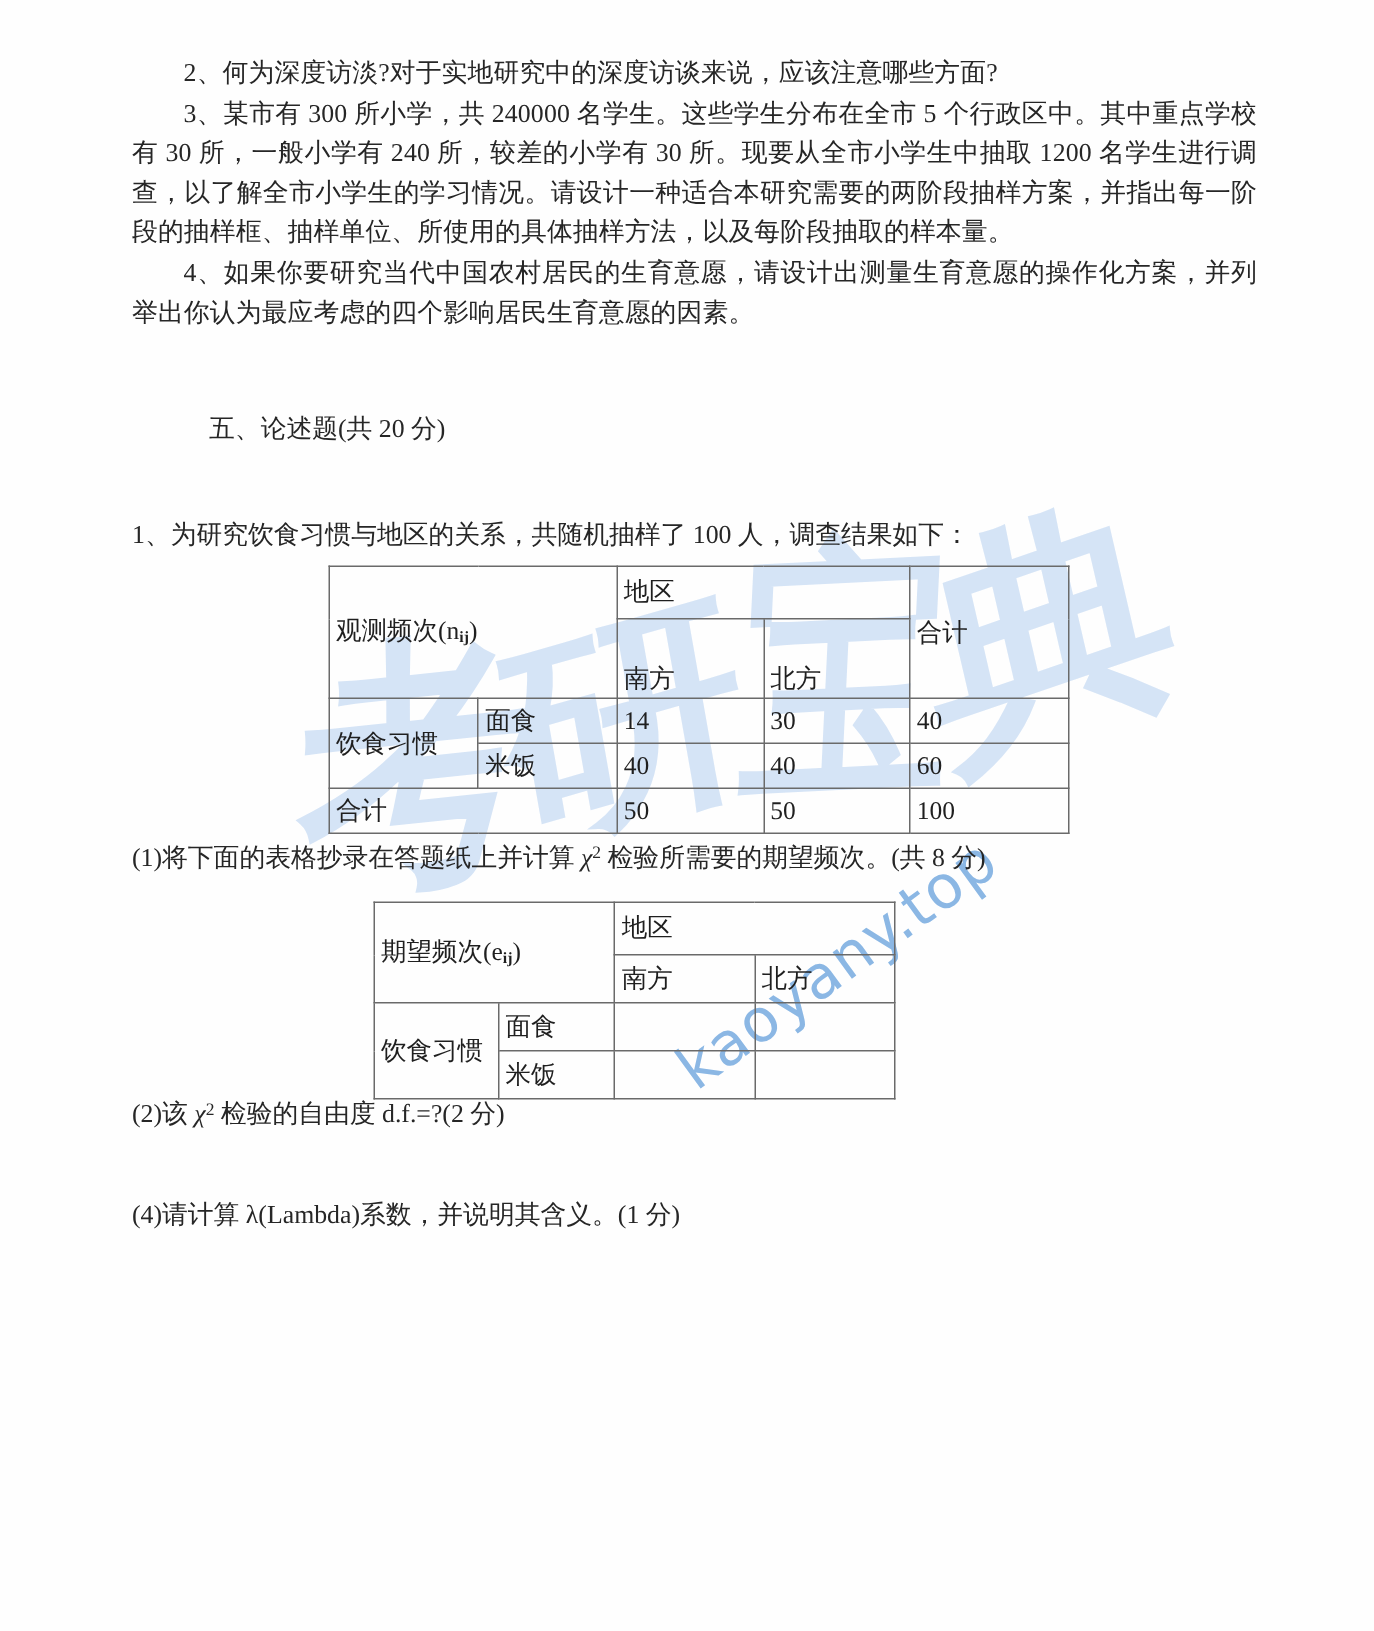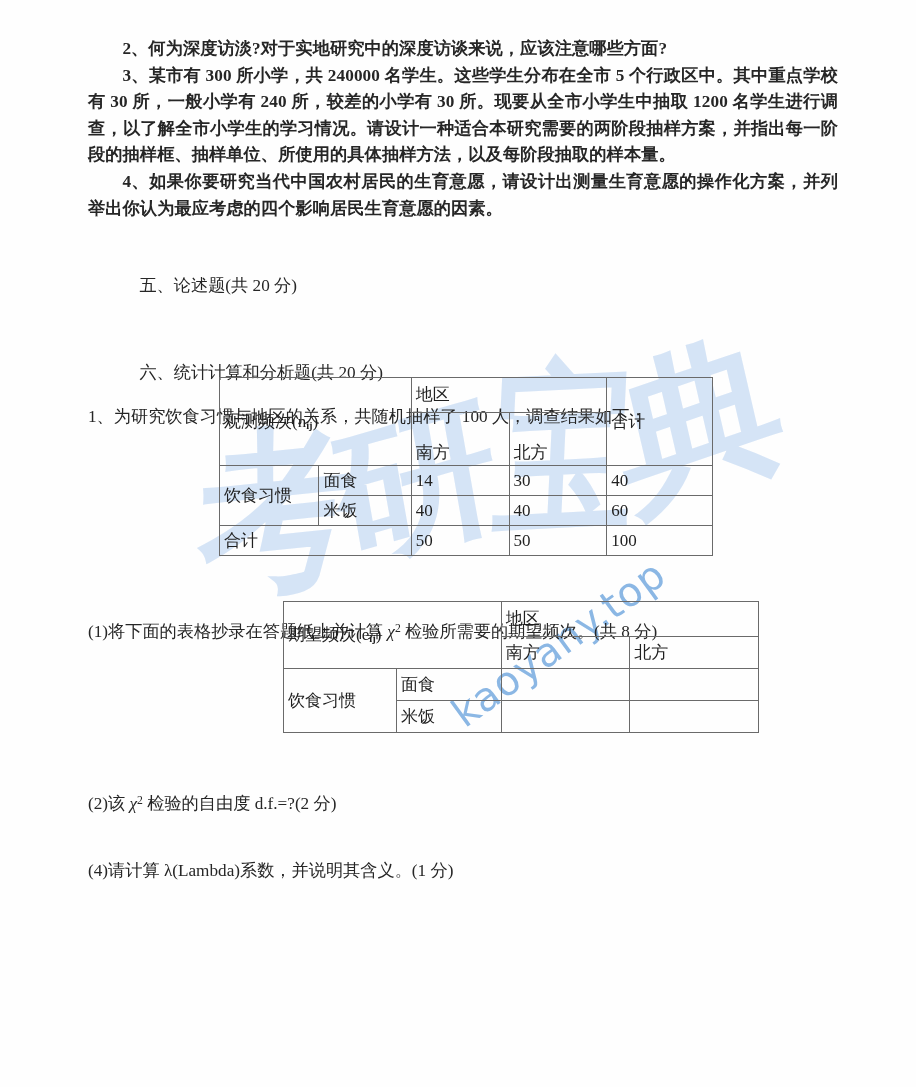--- a/index.html
+++ b/index.html
@@ -76,21 +76,20 @@
     z-index: 10;
   }
   .para {
     margin: 0;
     padding: 0 78px 0 88px;
     font-size: 17.2px;
     line-height: 26.6px;
     text-align: justify;
     text-justify: inter-ideograph;
     letter-spacing: .1px;
-    font-weight: bold;
   }
   .indent { text-indent: 2em; }
   .spacer-md { height: 26px; }
   .spacer-lg { height: 34px; }
 
   .sec-head { margin: 17px; padding: 0 78px 0 88px; font-size: 17.2px; line-height: 26.6px; text-indent: 2em; }
 
   .q-line { margin: 0; padding: 0 78px 0 88px; font-size: 17.2px; line-height: 27px; }
 
   sub { font-size: .62em; vertical-align: -0.22em; font-weight: 700; }
@@ -111,21 +110,21 @@
     text-align: left;
     vertical-align: middle;
     padding: 2px 4px;
     background: transparent;
   }
   .t1 { position: absolute; left: 219px; top: 377px; width: 494px; }
   .t1 td { height: 25px; }
   .t1 .r-hd { height: 30px; }
   .t1 .r-tall { height: 48px; }
 
-  .t2 { position: absolute; left: 249px; top: 601px; width: 476px; margin-left: 34px; }
+  .t2 { position: absolute; left: 249px; top: 601px; width: 348px; }
   .t2 td { height: 27px; }
   .num { font-family: "Liberation Serif", "DejaVu Serif", serif; }
 </style>
 </head>
 <body>
 
 <div class="page">
 
   <div class="wm-layer">
     <div class="wm-calli" id="wm-calli"><span class="c1">考</span><span class="c2">研</span><span class="c3">宝</span><span class="c4">典</span></div>
@@ -139,21 +138,20 @@
     <p class="para indent">2、何为深度访淡?对于实地研究中的深度访谈来说，应该注意哪些方面?</p>
     <p class="para indent">3、某市有 300 所小学，共 240000 名学生。这些学生分布在全市 5 个行政区中。其中重点学校有 30 所，一般小学有 240 所，较差的小学有 30 所。现要从全市小学生中抽取 1200 名学生进行调查，以了解全市小学生的学习情况。请设计一种适合本研究需要的两阶段抽样方案，并指出每一阶段的抽样框、抽样单位、所使用的具体抽样方法，以及每阶段抽取的样本量。</p>
     <p class="para indent">4、如果你要研究当代中国农村居民的生育意愿，请设计出测量生育意愿的操作化方案，并列举出你认为最应考虑的四个影响居民生育意愿的因素。</p>
 
     <div class="spacer-lg"></div>
 
     <p class="sec-head">五、论述题(共 20 分)</p>
 
     <div class="spacer-md"></div>
 
-    <p class="sec-head">六、统计计算和分析题(共 20 分)</p>
     <p class="q-line">1、为研究饮食习惯与地区的关系，共随机抽样了 100 人，调查结果如下：</p>
 
     <div style="height:185px"></div>
 
     <p class="q-line">
       <span>(1)将下面的表格抄录在答题纸上并计算 </span><span class="chi">χ</span><span class="sup2">2</span><span> 检验所需要的期望频次。(共 8 分)</span>
     </p>
 
     <div style="height:141px"></div>
 

